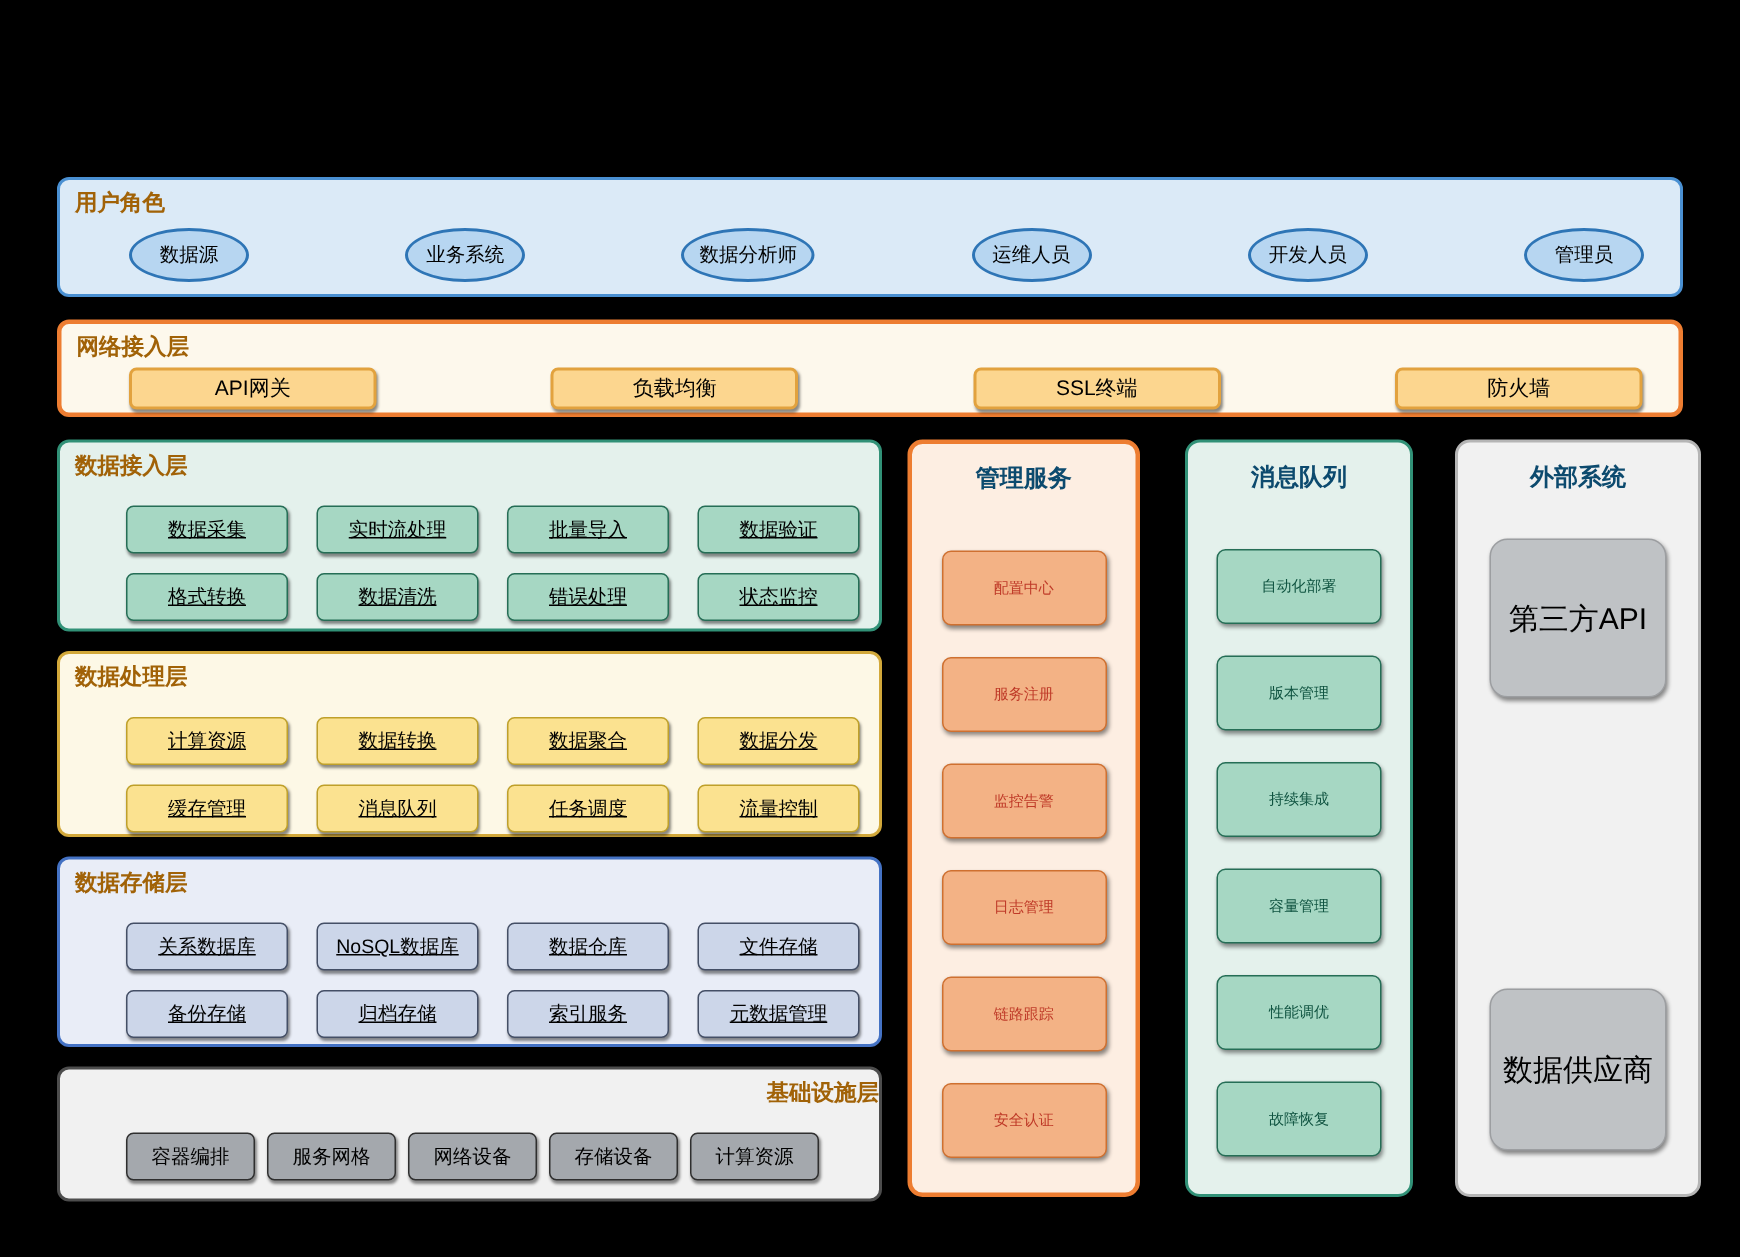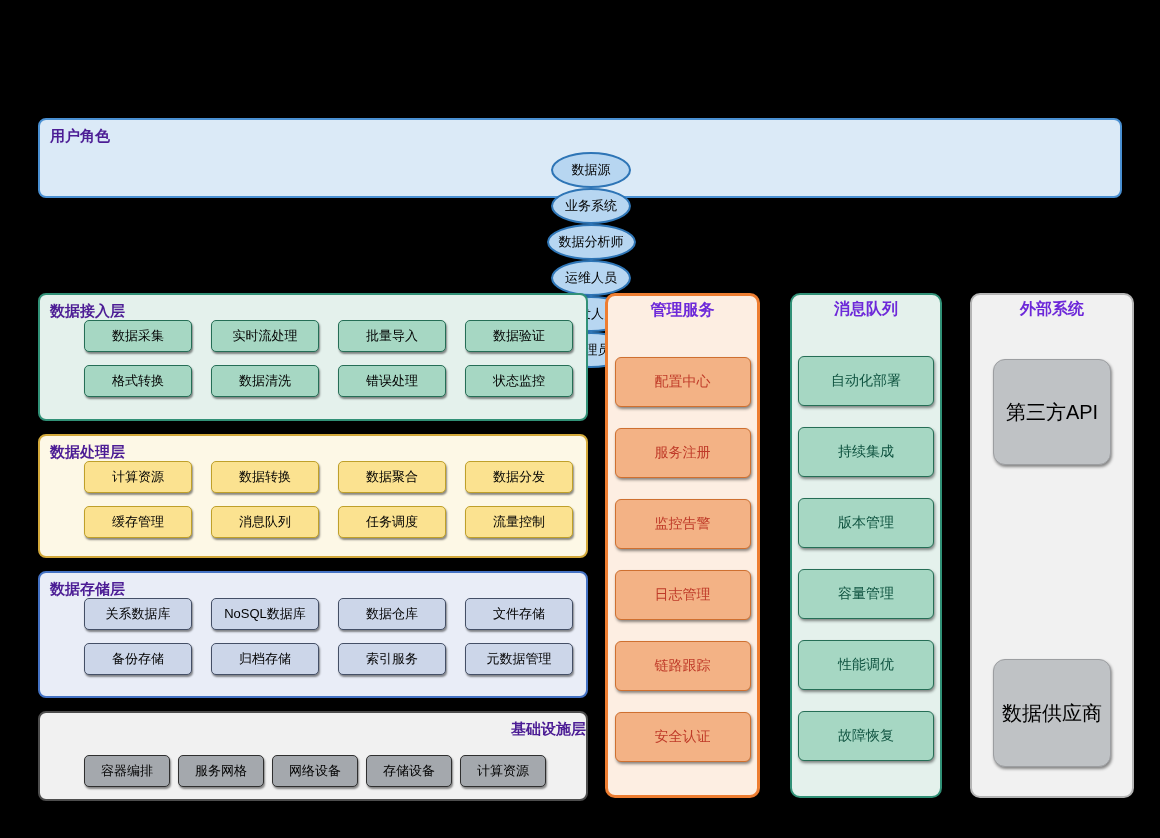--- a/index.html
+++ b/index.html
@@ -12,33 +12,33 @@
     height: 838px;
     background: #000;
     overflow: hidden;
   }
 
   .panel { position: absolute; border-radius: 8px; }
 
   .panel-title {
     font-weight: bold;
     font-size: 15px;
-    color: #4c1d95;
+    color: #a16207;
     padding: 7px 0 0 10px;
     line-height: 18px;
   }
 
   
   .user-panel {
     left: 38px; top: 118px; width: 1084px; height: 80px;
     background: #dbeaf7; border: 2px solid #4a90d2;
   }
   .ellipse-row {
-    display: flex; justify-content: space-between; align-items: center;
-    padding: 0 24px 0 46px; margin-top: 7px; flex-direction: column;
+    display: flex; justify-content: space-between; align-items: flex-start;
+    padding: 0 24px 0 46px; margin-top: 7px;
   }
   .ellipse {
     background: #b7d6f1; border: 2px solid #2e75b6; border-radius: 50%;
     min-width: 80px; height: 36px; padding: 0 10px;
     display: flex; align-items: center; justify-content: center;
     font-size: 13px; color: #000;
   }
 
   
   .network-panel {
@@ -59,21 +59,21 @@
 
   
   .grid-panel { left: 38px; width: 550px; }
   .access-panel     { top: 293px; height: 128px; background: #e4f1ec; border: 2.5px solid #319177; }
   .processing-panel { top: 434px; height: 124px; background: #fdf8e6; border: 2.5px solid #d2a83a; }
   .storage-panel    { top: 571px; height: 127px; background: #e9edf7; border: 2.5px solid #4472c4; }
   .infra-panel      { top: 711px; height: 90px;  background: #f1f1f1; border: 2.5px solid #4d4d4d; text-align: right; }
 
   .grid-4 {
     display: grid; grid-template-columns: repeat(4, 108px);
-    gap: 13px 19px; padding-left: 44px; margin-top: 0;
+    gap: 13px 19px; padding-left: 44px; margin-top: 17px; text-decoration: underline;
   }
   .cell {
     height: 32px; border-radius: 5px;
     display: flex; align-items: center; justify-content: center;
     font-size: 13px; color: #000;
     box-shadow: 1px 2px 2px rgba(0,0,0,0.45);
   }
   .green-cell  { background: #a6d7c3; border: 1px solid #256e56; }
   .yellow-cell { background: #fbe290; border: 1px solid #bfa02a; }
   .blue-cell   { background: #ccd6e9; border: 1px solid #444f66; }
@@ -83,30 +83,30 @@
   .infra-row .cell { width: 86px; }
 
   
   .col-panel { top: 293px; height: 505px; border-radius: 10px; }
   .mgmt-panel { left: 605px; width: 155px; background: #fdeee2; border: 3px solid #ed7d31; }
   .ops-panel  { left: 790px; width: 152px; background: #e4f1ec; border: 2.5px solid #319177; }
   .ext-panel  { left: 970px; width: 164px; background: #f1f1f1; border: 2px solid #b5b5b5; }
 
   .col-title {
     text-align: center; font-weight: bold; font-size: 16px;
-    color: #6d28d9; padding-top: 4px; line-height: 19px;
+    color: #0c4a6e; padding-top: 14px; line-height: 19px;
   }
   .col-stack {
     display: flex; flex-direction: column; align-items: center;
     gap: 21px; margin-top: 38px;
   }
   .vbox {
-    width: 136px; height: 50px; border-radius: 6px;
-    display: flex; align-items: center; justify-content: center;
-    font-size: 14px;
+    width: 110px; height: 50px; border-radius: 6px;
+    display: flex; align-items: center; justify-content: center;
+    font-size: 10px;
     box-shadow: 1px 2px 3px rgba(0,0,0,0.45);
   }
   .mgmt-box { background: #f3b285; border: 1px solid #cf7030; color: #bf3a28; }
   .ops-box  { background: #a6d7c3; border: 1px solid #256e56; color: #0f5340; }
 
   .ext-box {
     position: absolute; left: 50%; transform: translateX(-50%);
     width: 118px; background: #bfc2c5; border: 1px solid #9c9ea1;
     border-radius: 12px;
     display: flex; align-items: center; justify-content: center;
@@ -126,20 +126,29 @@
     <div class="ellipse-row">
       <div class="ellipse">数据源</div>
       <div class="ellipse">业务系统</div>
       <div class="ellipse">数据分析师</div>
       <div class="ellipse">运维人员</div>
       <div class="ellipse">开发人员</div>
       <div class="ellipse">管理员</div>
     </div>
   </div>
 
+  <div class="panel network-panel">
+    <div class="panel-title">网络接入层</div>
+    <div class="network-row">
+      <div class="net-box">API网关</div>
+      <div class="net-box">负载均衡</div>
+      <div class="net-box">SSL终端</div>
+      <div class="net-box">防火墙</div>
+    </div>
+  </div>
 
   <div class="panel grid-panel access-panel">
     <div class="panel-title">数据接入层</div>
     <div class="grid-4">
       <div class="cell green-cell">数据采集</div>
       <div class="cell green-cell">实时流处理</div>
       <div class="cell green-cell">批量导入</div>
       <div class="cell green-cell">数据验证</div>
       <div class="cell green-cell">格式转换</div>
       <div class="cell green-cell">数据清洗</div>
@@ -196,22 +205,22 @@
       <div class="vbox mgmt-box">日志管理</div>
       <div class="vbox mgmt-box">链路跟踪</div>
       <div class="vbox mgmt-box">安全认证</div>
     </div>
   </div>
 
   <div class="panel col-panel ops-panel">
     <div class="col-title">消息队列</div>
     <div class="col-stack">
       <div class="vbox ops-box">自动化部署</div>
+      <div class="vbox ops-box">版本管理</div>
       <div class="vbox ops-box">持续集成</div>
-      <div class="vbox ops-box">版本管理</div>
       <div class="vbox ops-box">容量管理</div>
       <div class="vbox ops-box">性能调优</div>
       <div class="vbox ops-box">故障恢复</div>
     </div>
   </div>
 
   <div class="panel col-panel ext-panel">
     <div class="col-title">外部系统</div>
     <div class="ext-box ext-box-1">第三方API</div>
     <div class="ext-box ext-box-2">数据供应商</div>

